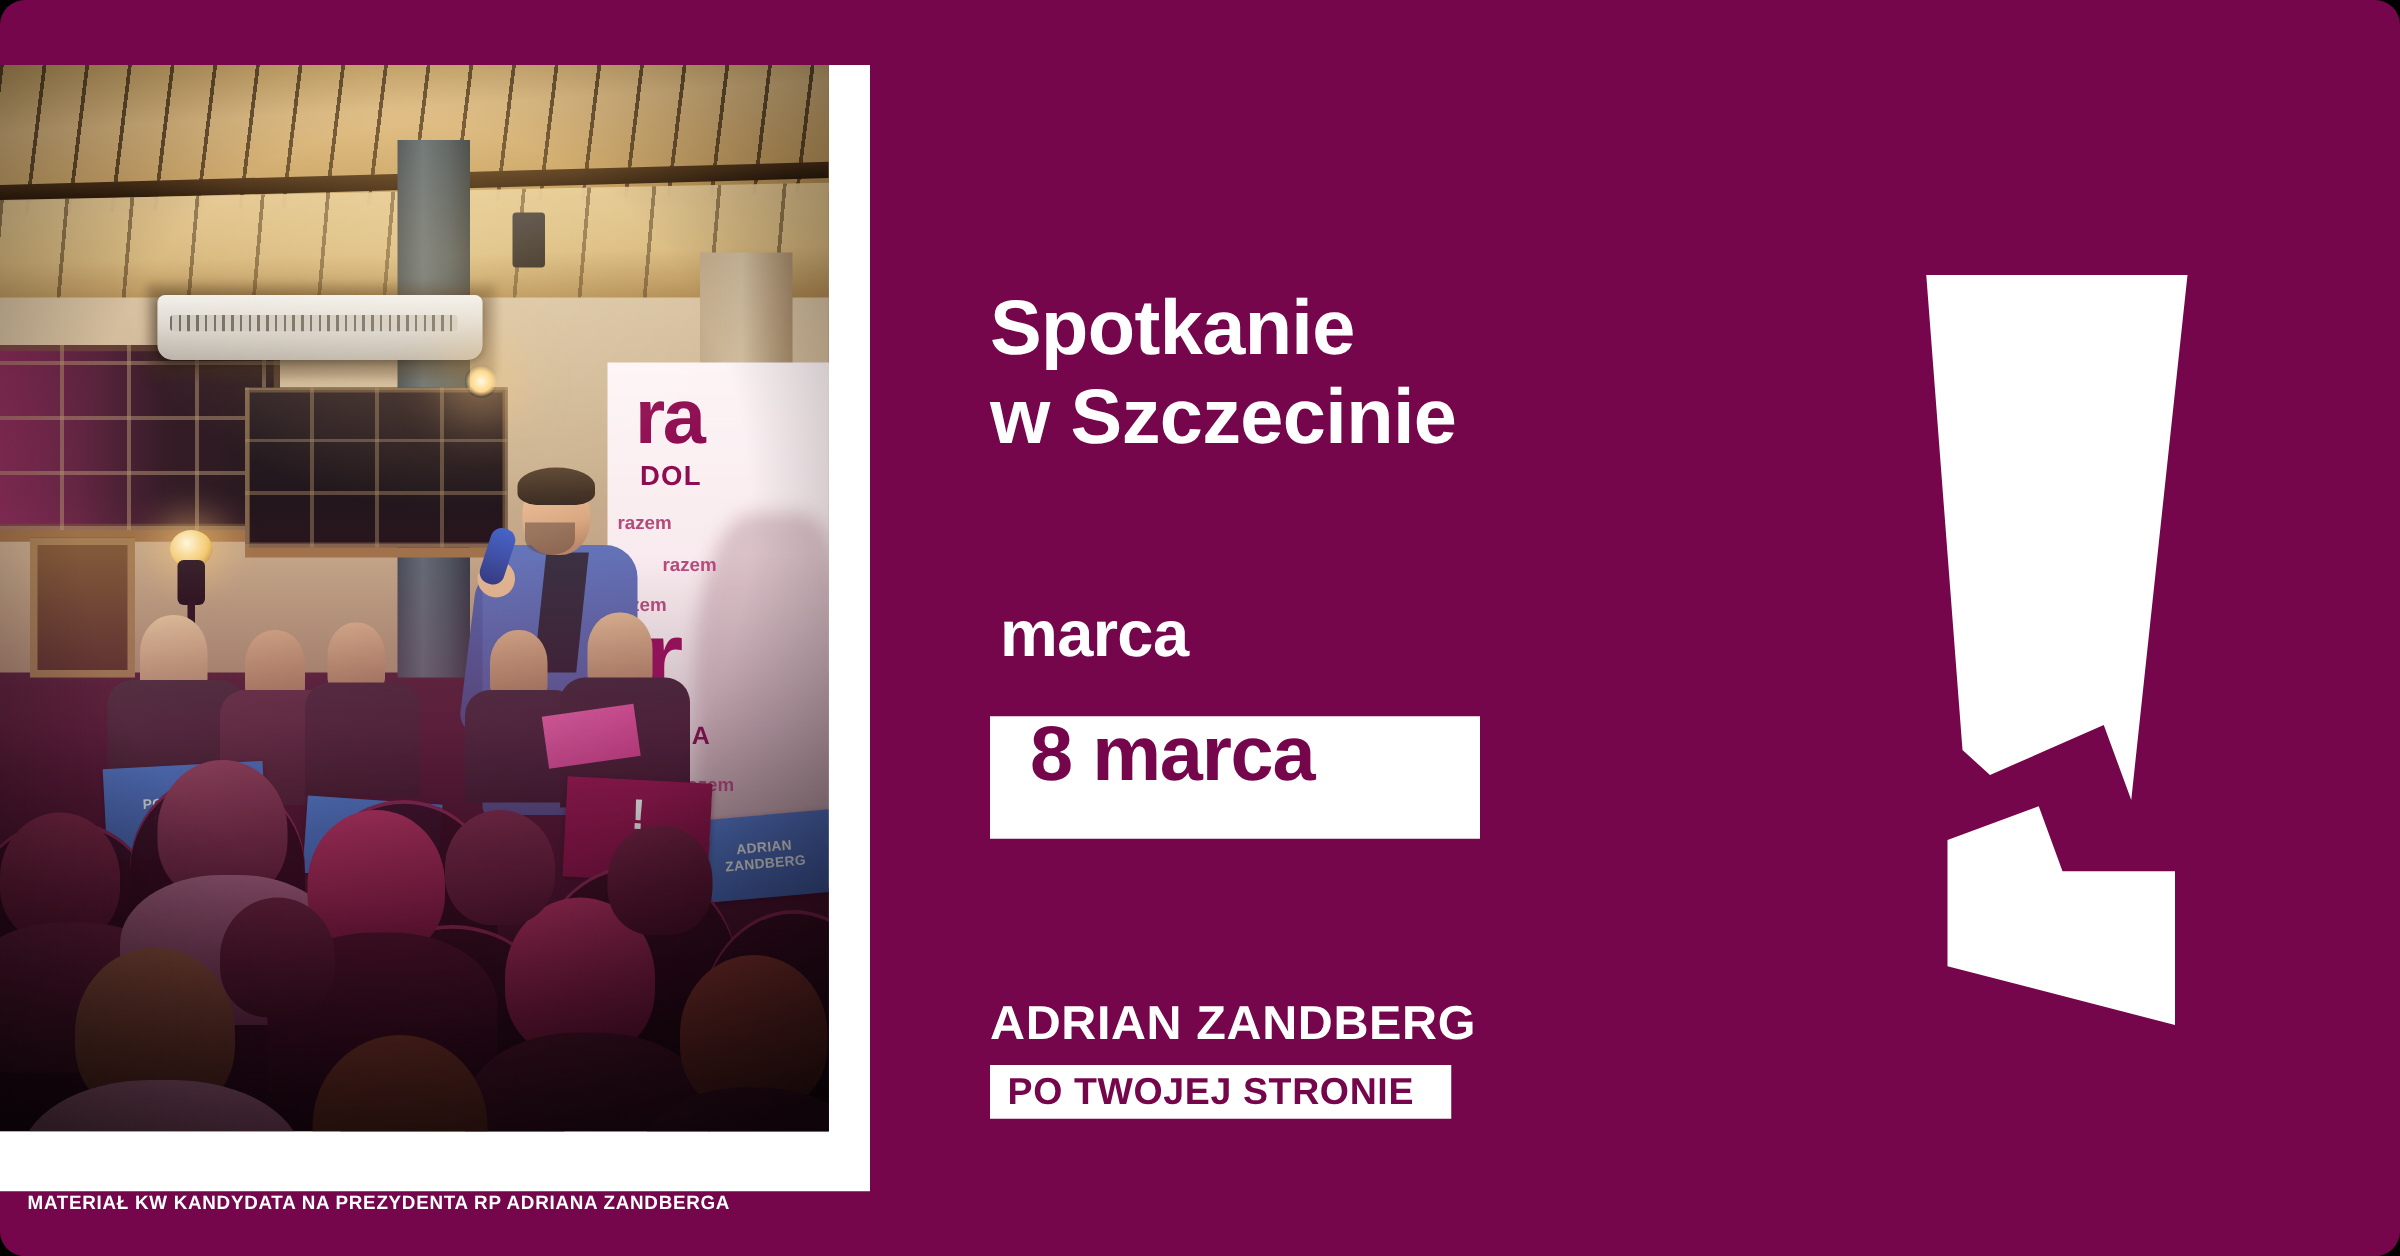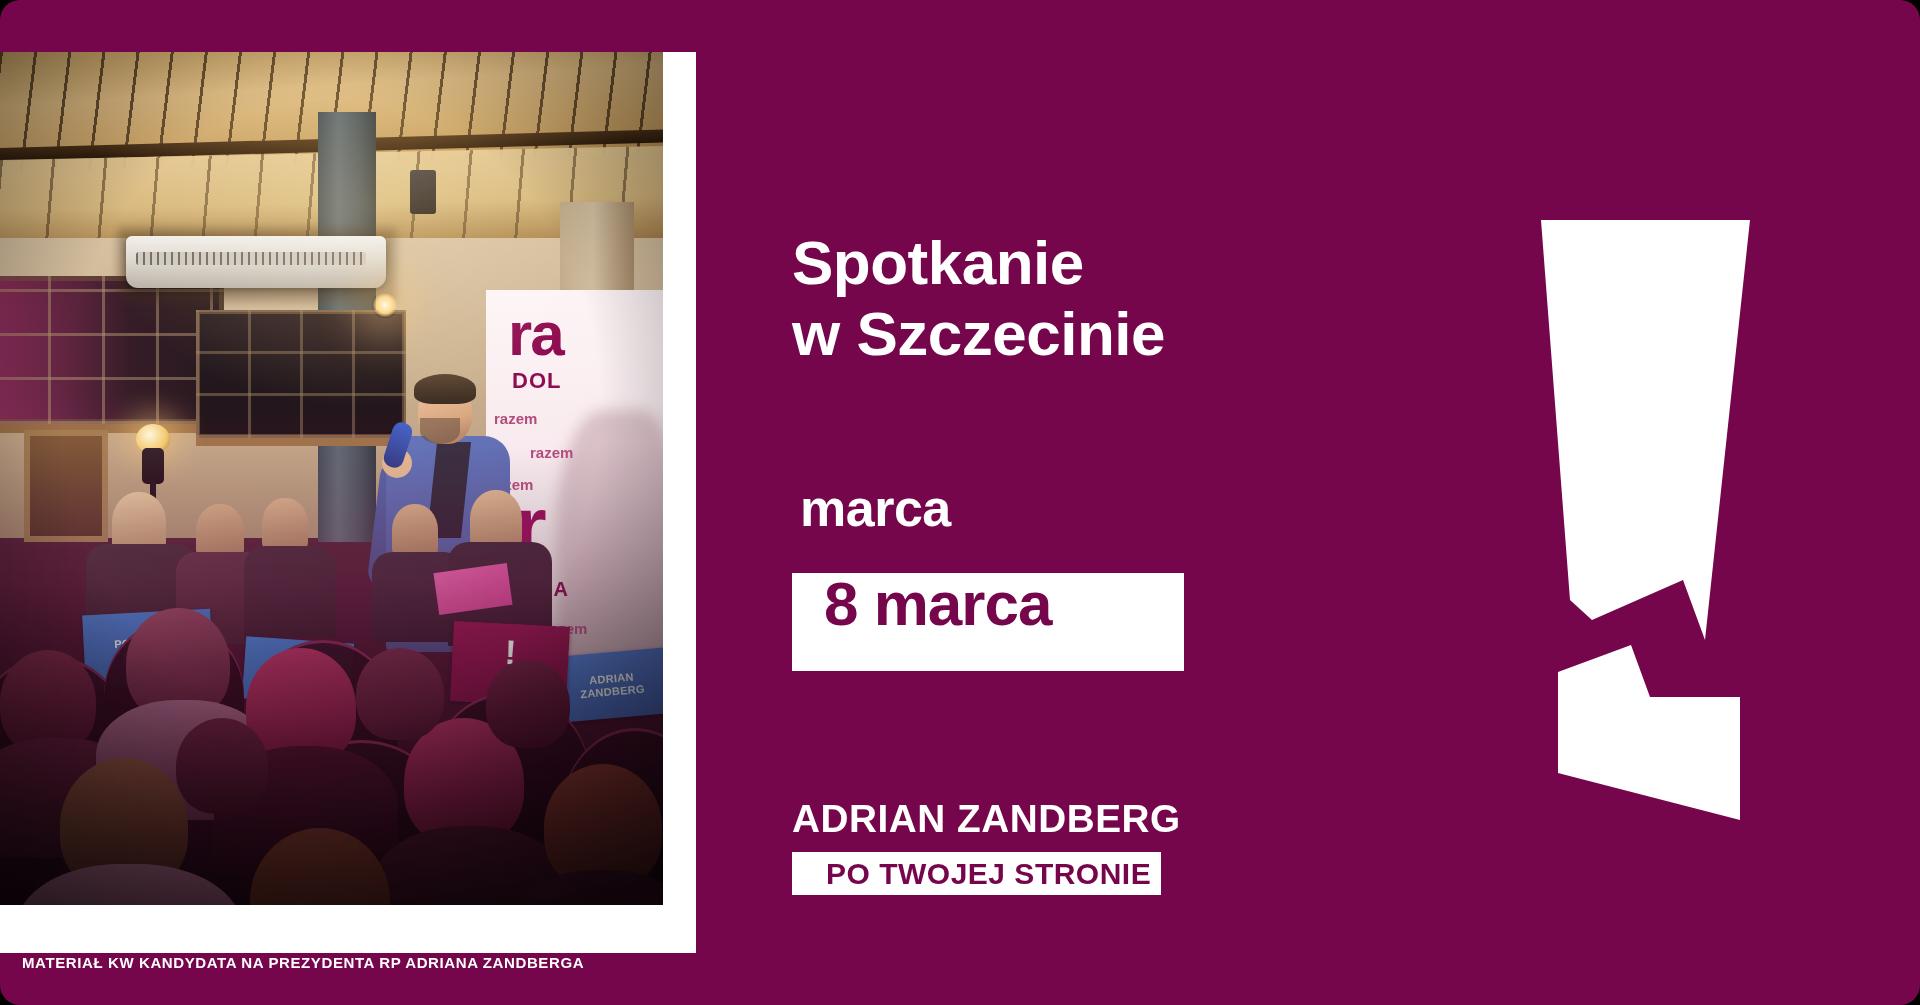--- a/index.html
+++ b/index.html
@@ -390,21 +390,20 @@
     display: flex;
     align-items: center;
   }
   .logo-slogan {
     padding-left: 14px;
     color: #76064B;
     font-size: 30px;
     font-weight: 800;
     letter-spacing: 0.5px;
     line-height: 1;
-    margin-left: 20px;
   }
 
   
   .disclaimer {
     position: absolute;
     left: 22px;
     top: 954px;
     color: #ffffff;
     font-size: 15.5px;
     font-weight: 700;

